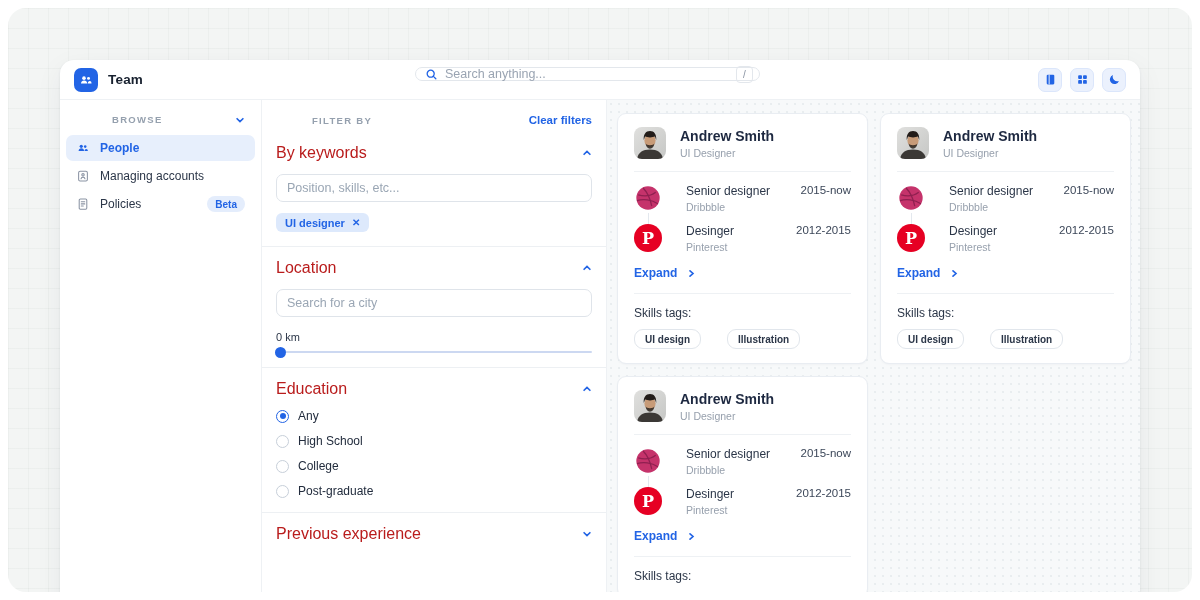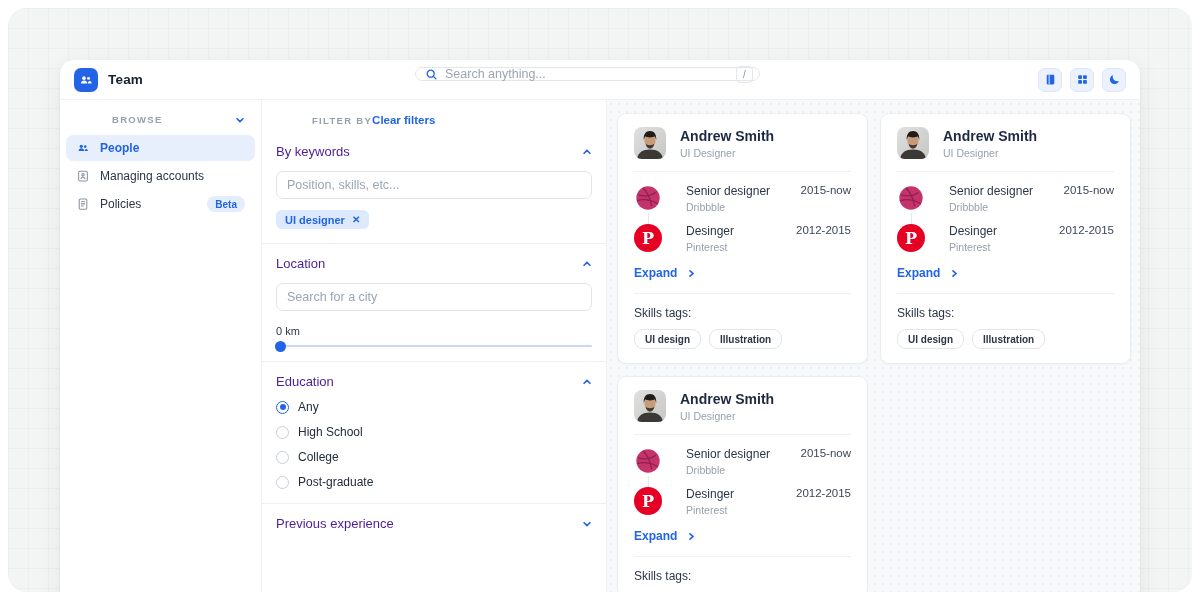--- a/index.html
+++ b/index.html
@@ -43,26 +43,26 @@
   .sidebar { width:202px; flex:0 0 202px; border-right:1px solid #eef1f4; padding:12px 6px; }
   .browse-row { display:flex; align-items:center; justify-content:space-between; padding:2px 10px 10px 10px; }
   .eyebrow { font-size:9.5px; font-weight:bold; letter-spacing:1.3px; color:#95a0ae;padding-left:36px; }
   .nav-item { display:flex; align-items:center; gap:10px; height:26px; padding:0 10px; border-radius:7px; font-size:12px; color:#2b3648; cursor:pointer; margin-bottom:2px; }
   .nav-item svg { width:14px; height:14px; flex:0 0 14px; }
   .nav-item.active { background:#e7effc; color:#2264e5; font-weight:bold; }
   .badge { margin-left:auto; background:#e4edfc; color:#2264e5; font-size:10px; font-weight:bold; padding:2.5px 8px; border-radius:9px; }
 
   
   .filters { width:345px; flex:0 0 345px; border-right:1px solid #eef1f4; overflow:hidden; }
-  .f-head { display:flex; align-items:center; padding:14px 14px 6px 14px; }
+  .f-head { display:flex; align-items:center; justify-content:space-between; padding:14px 14px 6px 14px; }
   .clear-btn { font-size:11.5px; font-weight:bold; color:#2264e5; cursor:pointer; }
   .f-section { padding:12px 14px 14px 14px; }
   .f-section.bordered { border-top:1px solid #edf0f3; }
   .sec-head { display:flex; align-items:center; justify-content:space-between; cursor:pointer; }
-  .sec-title { font-size:13px; color:#4c1d95; }
+  .sec-title { font-size:16px; color:#b91c1c; }
   .chev { width:10px; height:10px; }
   .t-input { margin-top:12px; width:100%; height:28px; border:1px solid #dfe4ea; border-radius:7px; padding:0 10px; font-size:12.5px; color:#3a4556; outline:0; font-family:"Liberation Sans",sans-serif; background:#fff; }
   .t-input::placeholder { color:#9aa6b4; }
   .tag-row { margin-top:11px; display:flex; gap:6px; }
   .f-tag { display:inline-flex; align-items:center; gap:7px; background:#dde9fc; color:#2264e5; font-size:11px; font-weight:bold; padding:3.5px 9px; border-radius:6px; cursor:pointer; }
   .f-tag .x { font-size:10px; font-weight:bold; }
   .slider-wrap { margin-top:14px; }
   .slider-label { font-size:11px; color:#2b3648; margin-bottom:5px; }
   .slider-track { position:relative; height:2px; background:#ccd8f1; border-radius:2px; margin-top:8px; }
   .slider-thumb { position:absolute; left:-1px; top:-4.5px; width:11px; height:11px; border-radius:50%; background:#2264e5; cursor:pointer; }
@@ -93,21 +93,21 @@
   .exp-row + .exp-row { margin-top:11px; }
   .exp-icon { width:28px; height:28px; flex:0 0 28px; position:relative; z-index:1; }
   .exp-icon svg { width:28px; height:28px; display:block; }
   .exp-body { flex:1; min-width:0; }
   .exp-title { font-size:12px; color:#2b3648; }
   .exp-company { font-size:10.5px; color:#97a0ad; margin-top:3px; }
   .exp-period { font-size:11.5px; color:#3c4759; white-space:nowrap; }
   .expand { display:inline-flex; align-items:center; gap:10px; margin-top:13px; color:#2264e5; font-size:12px; font-weight:bold; cursor:pointer; }
   .expand svg { width:9px; height:9px; }
   .skills-label { font-size:12px; color:#2b3648; }
-  .skill-pills { display:flex; gap:8px; margin-top:9px; }
+  .skill-pills { display:flex; gap:26px; margin-top:9px; }
   .pill { border:1px solid #e1e6ec; border-radius:9px; background:#fff; padding:3.5px 10px; font-size:10px; font-weight:bold; color:#2b3648; }
 
   .pin-badge { width:28px; height:28px; border-radius:50%; background:#e60023; color:#fff; display:flex; align-items:center; justify-content:center; font-size:16px; font-weight:bold; font-family:"DejaVu Serif", serif; }
 </style>
 </head>
 <body>
 
 <div class="frame">
   <div class="window">
 

